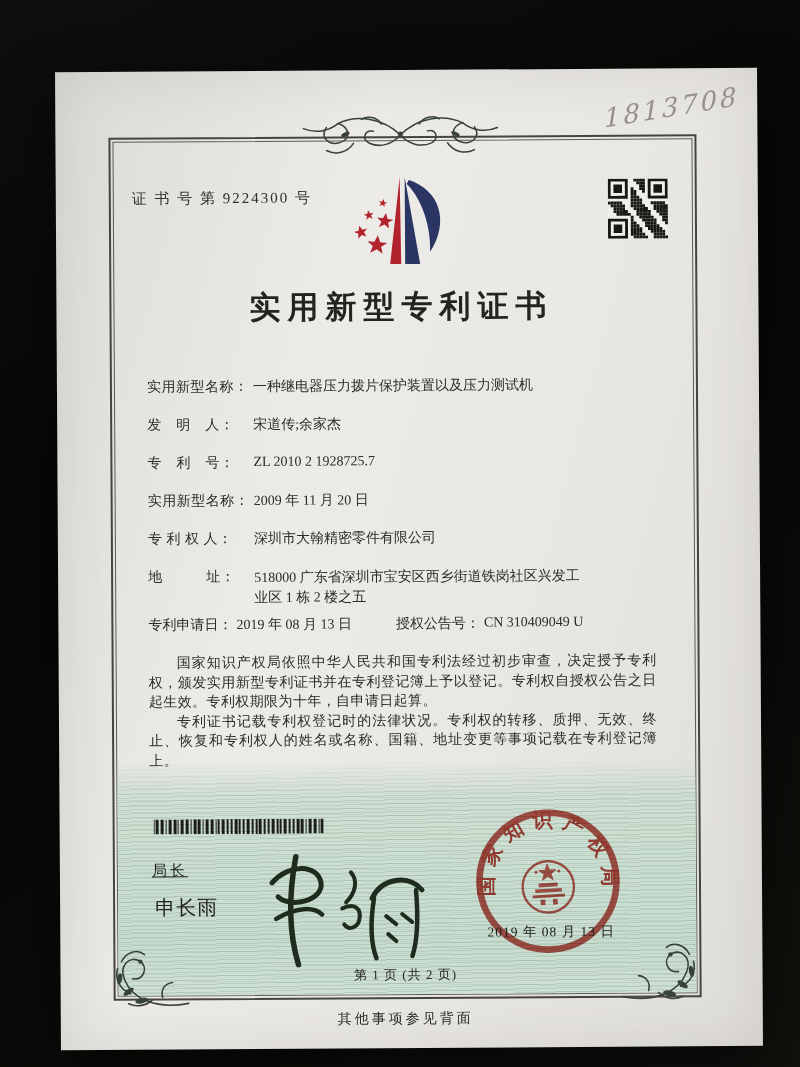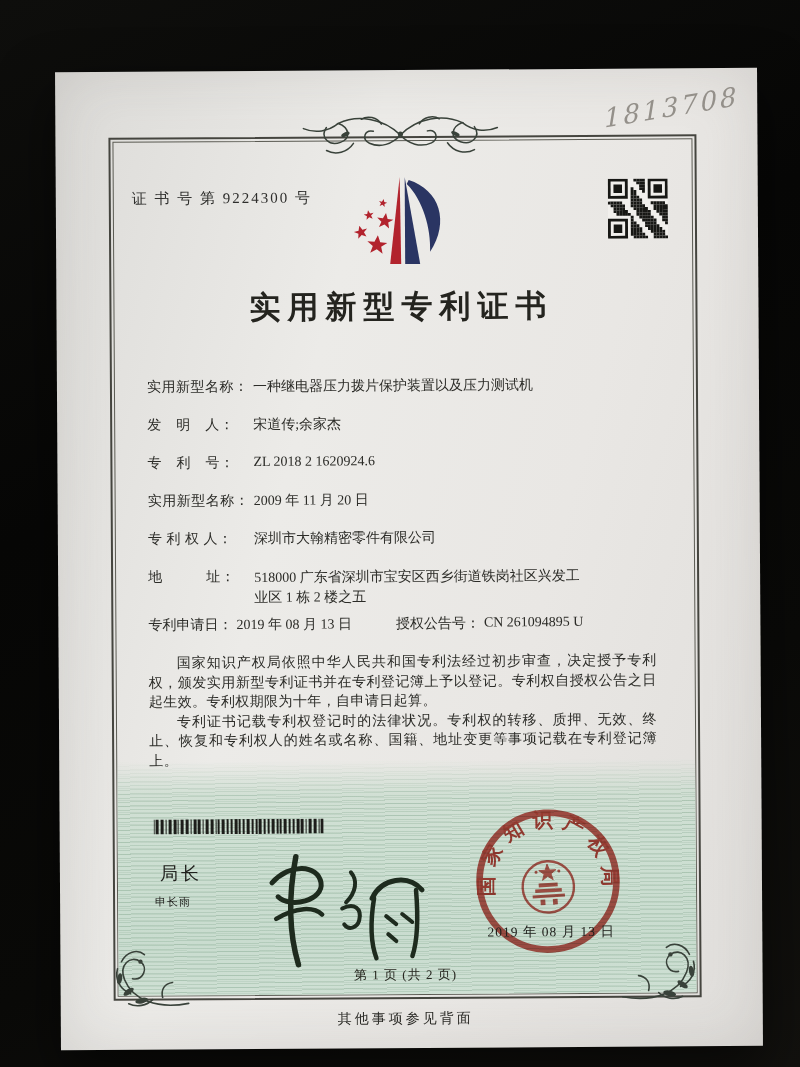--- a/index.html
+++ b/index.html
@@ -32,22 +32,22 @@
   .row{display:flex;align-items:flex-start;min-height:38px;padding-top:9px;box-sizing:border-box;}
   .row .lbl{flex:0 0 102px;letter-spacing:.5px;white-space:nowrap;}
   .row .val{margin-left:4px;}
   .row .val.addr{width:334px;line-height:20px;}
   .grant-row{display:flex;min-height:34px;padding-top:8px;}
   .grant-row .pair2{margin-left:44px;}
   .paras{position:absolute;left:90px;top:582px;width:508px;font-size:14px;
     line-height:19.6px;color:#2c2c28;text-align:justify;}
   .paras p{margin:0;text-indent:2em;letter-spacing:.4px;}
   .barcode{position:absolute;left:94px;top:748px;width:170px;height:15px;}
-  .officer-title{position:absolute;left:100px;top:790px;font-size:18px;color:#20201d;letter-spacing:3px;}
-  .officer-name{position:absolute;left:95px;top:823px;font-size:11px;color:#20201d;letter-spacing:1px;}
+  .officer-title{position:absolute;left:92px;top:790px;font-size:15px;color:#20201d;letter-spacing:3px;text-decoration:underline;}
+  .officer-name{position:absolute;left:95px;top:823px;font-size:20px;color:#20201d;letter-spacing:1px;}
   .signature{position:absolute;left:196px;top:762px;width:178px;height:158px;}
   .seal{position:absolute;left:412px;top:736px;width:152px;height:152px;
     mix-blend-mode:multiply;opacity:.93;transform:rotate(-3deg);}
   .seal-date{position:absolute;left:416px;top:854px;width:150px;text-align:center;
     font-size:13.5px;color:#20201d;letter-spacing:1px;}
   .page-info{position:absolute;left:53px;top:896px;width:584px;text-align:center;
     font-size:13px;color:#26261f;letter-spacing:1px;}
   .back-note{position:absolute;left:53px;top:940px;width:584px;text-align:center;
     font-size:14px;color:#2a2a26;letter-spacing:3px;}
   .ornament{position:absolute;pointer-events:none;}
@@ -322,39 +322,39 @@
         <div class="row">
           <span class="lbl">实用新型名称：</span>
           <span class="val">一种继电器压力拨片保护装置以及压力测试机</span>
         </div>
         <div class="row">
           <span class="lbl">发　明　人：</span>
           <span class="val">宋道传;余家杰</span>
         </div>
         <div class="row">
           <span class="lbl">专　利　号：</span>
-          <span class="val">ZL 2018 2 1620924.6</span>
+          <span class="val">ZL 2010 2 1928725.7</span>
         </div>
         <div class="row">
           <span class="lbl">实用新型名称：</span>
           <span class="val">2009 年 11 月 20 日</span>
         </div>
         <div class="row">
           <span class="lbl">专 利 权 人：</span>
           <span class="val">深圳市大翰精密零件有限公司</span>
         </div>
         <div class="row">
           <span class="lbl">地　　　址：</span>
           <span class="val addr">518000 广东省深圳市宝安区西乡街道铁岗社区兴发工业区 1 栋 2 楼之五</span>
         </div>
         <div class="grant-row">
           <span>专利申请日：</span>
           <span style="margin-left: 4px;">2019 年 08 月 13 日</span>
           <span class="pair2">授权公告号：</span>
-          <span style="margin-left: 4px;">CN 261094895 U</span>
+          <span style="margin-left: 4px;">CN 310409049 U</span>
         </div>
       </div>
 
     <div class="paras" id="paras-host">
         <p>国家知识产权局依照中华人民共和国专利法经过初步审查，决定授予专利权，颁发实用新型专利证书并在专利登记簿上予以登记。专利权自授权公告之日起生效。专利权期限为十年，自申请日起算。</p>
         <p>专利证书记载专利权登记时的法律状况。专利权的转移、质押、无效、终止、恢复和专利权人的姓名或名称、国籍、地址变更等事项记载在专利登记簿上。</p>
       </div>
 
     <svg class="barcode" viewBox="0 0 170 15" id="barcode-svg">
         <rect x="0" y="0" width="1" height="15" fill="#1d1d1a"></rect>

